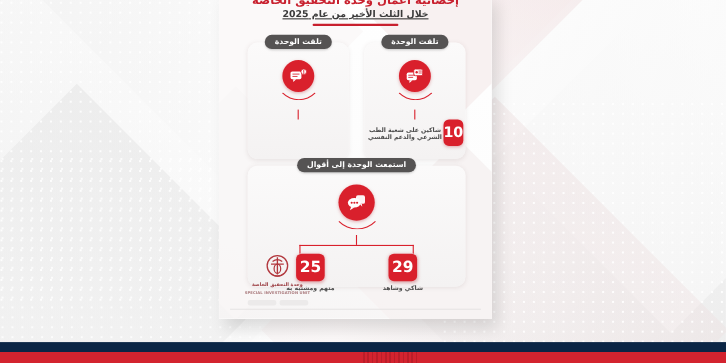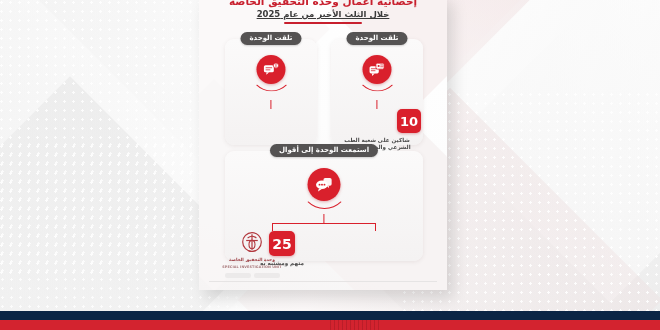--- a/index.html
+++ b/index.html
@@ -178,21 +178,21 @@
           <path d="M5 16 L5 19.5 L8.8 16 Z" fill="#ffffff"></path>
           <rect x="10.5" y="1.5" width="11.5" height="8.5" rx="2" fill="#ffffff" stroke="#d9202c" stroke-width="1.1"></rect>
           <circle cx="14.3" cy="5.6" r="1.5" fill="#d9202c"></circle>
           <path d="M17.2 4.1 h3.2 M17.2 6.6 h3.2" stroke="#d9202c" stroke-width="1" stroke-linecap="round"></path>
           <path d="M4 9.4 h7.5 M4 12.2 h5.2" stroke="#d9202c" stroke-width="1.1" stroke-linecap="round"></path>
         </svg>
       </div>
     </div>
     <div class="stem" style="top:61px;height:9px;"></div>
 
-    <div style="position:absolute;top:70px;left:50%;transform:translateX(-50%);display:flex;flex-direction:column;align-items:flex-start;width:88px;">
+    <div style="position:absolute;top:70px;left:50%;transform:translateX(-50%);display:flex;flex-direction:row;align-items:center;width:88px;">
       <div class="numbox">10</div>
       <div class="cap">شاكين على شعبة الطب الشرعي والدعم النفسي</div>
     </div>
   </div>
 
   <div class="card card-b">
     <div class="pill">تلقت الوحدة</div>
 
     <div class="circ-wrap" style="top:16px;">
       <div class="arc"></div>
@@ -228,20 +228,24 @@
       </div>
     </div>
 
     <div class="conn" style="left:47px;right:47px;top:63px;height:18px;">
       <div class="vtop"></div>
       <div class="hbar"></div>
       <div class="vleft"></div>
       <div class="vright"></div>
     </div>
 
+    <div style="position:absolute;top:80px;right:28px;display:flex;flex-direction:column;align-items:center;width:58px;">
+      <div class="numbox wide">29</div>
+      <div class="cap">شاكي وشاهد</div>
+    </div>
 
     <div style="position:absolute;top:80px;left:28px;display:flex;flex-direction:column;align-items:center;width:58px;">
       <div class="numbox wide">25</div>
       <div class="cap">متهم ومشتبه به</div>
     </div>
   </div>
 
   <div class="logo-area">
     <div class="logo-mark">
       <svg width="22" height="24" viewBox="0 0 22 24" aria-hidden="true">

